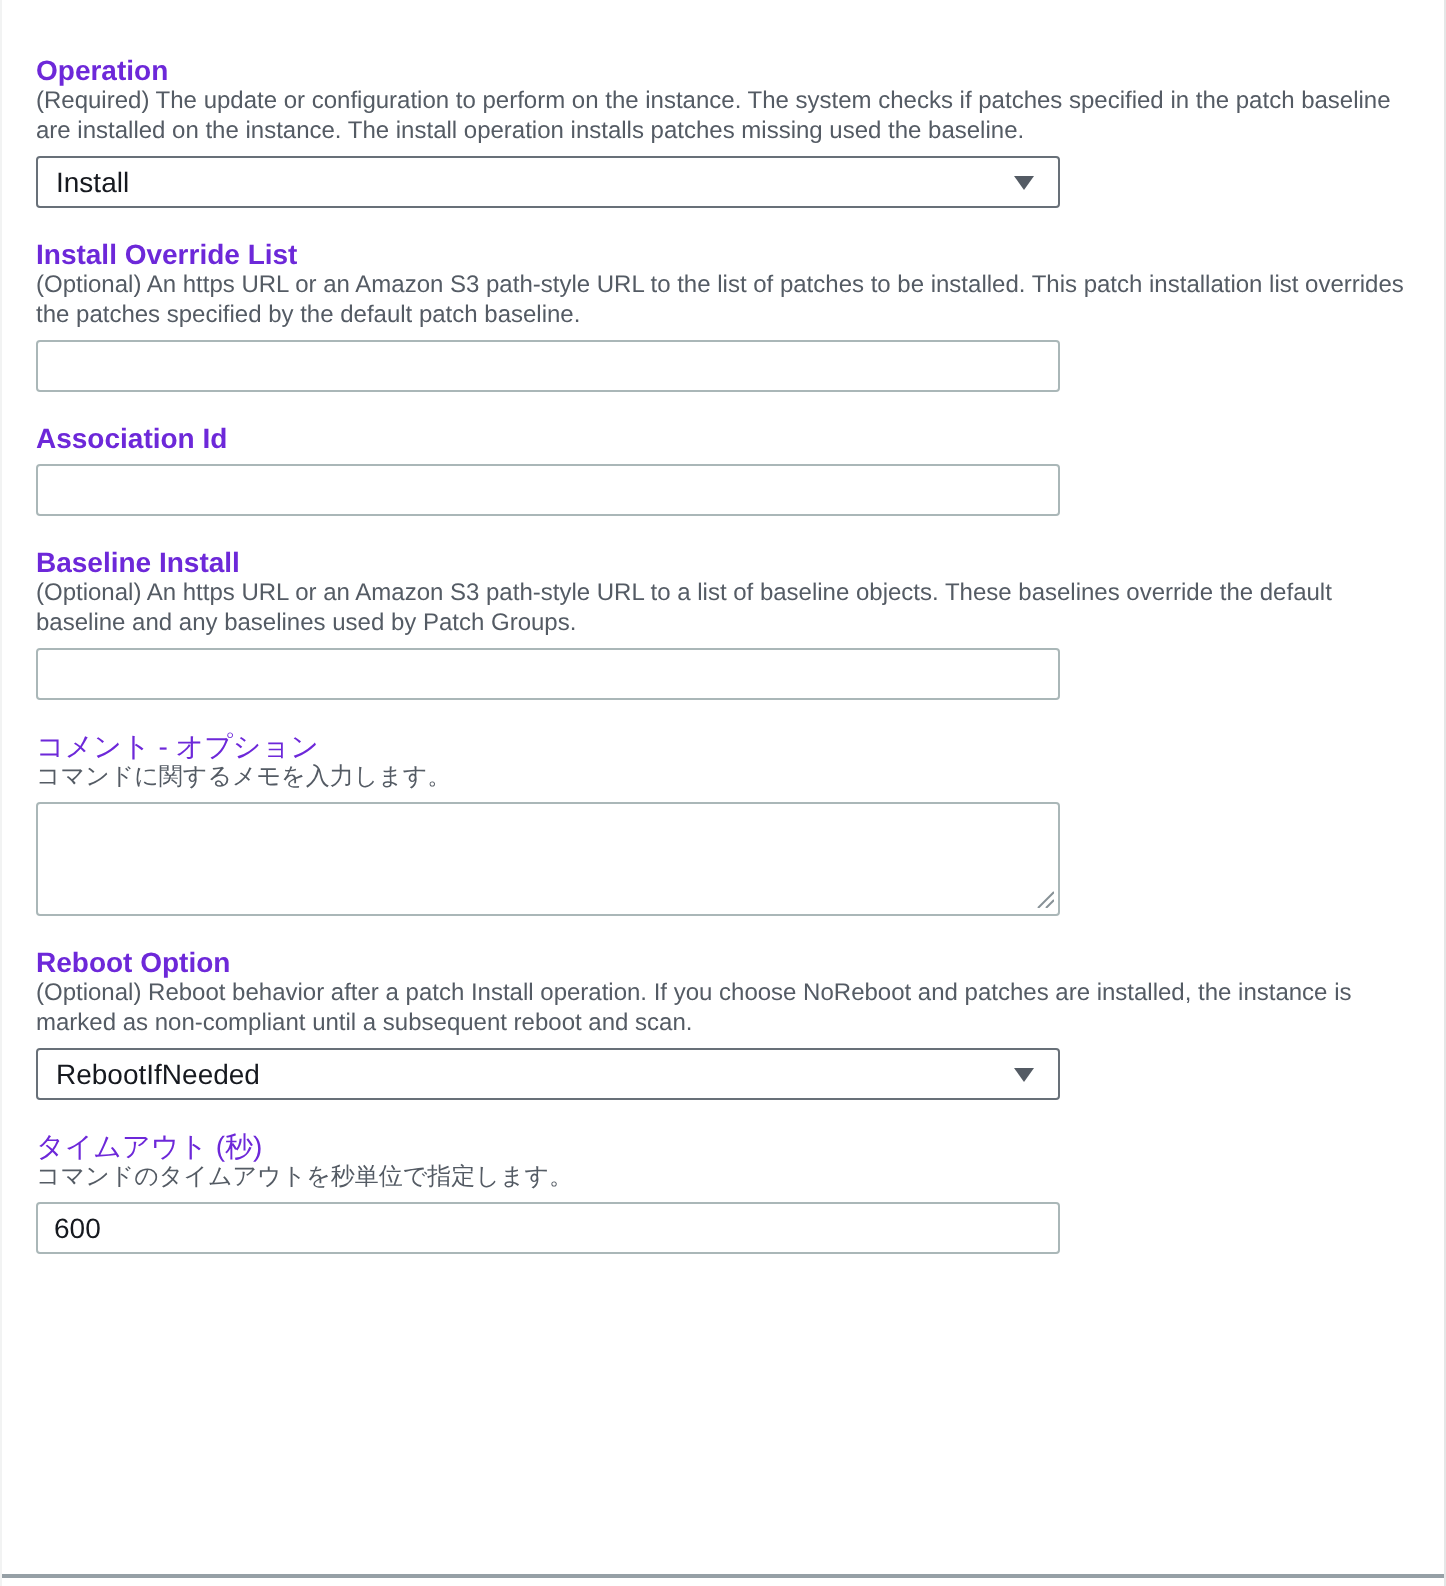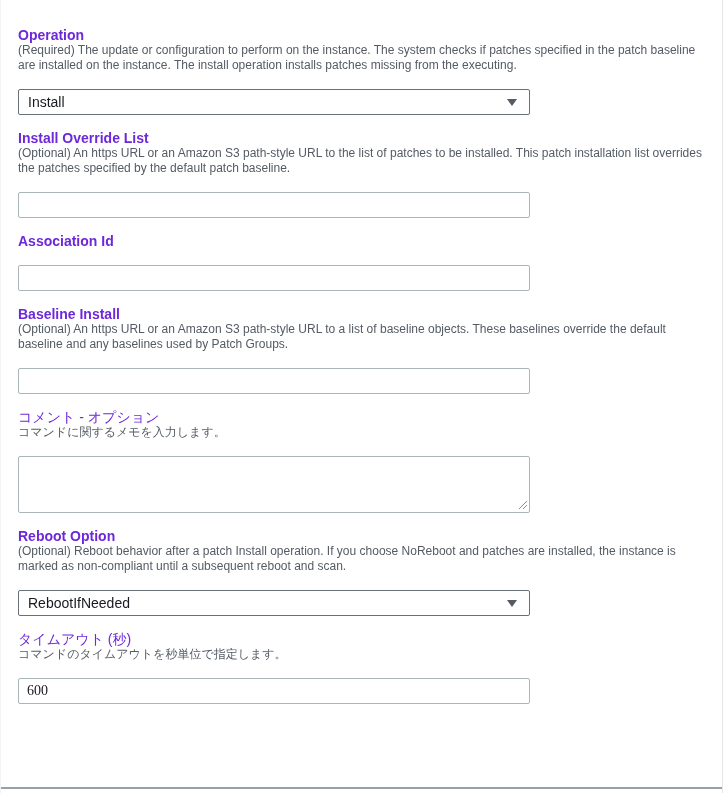--- a/index.html
+++ b/index.html
@@ -43,21 +43,21 @@
     color: #6d28d9;
     line-height: 16px;
   }
   .field-label[lang="ja"] { font-weight: 400; }
   .field-desc {
     font-size: 12px;
     color: #545b64;
     line-height: 15px;
     max-width: 689px;
   }
-  .control { margin-top: 16px; width: 471px; }
+  .control { margin-top: 5px; width: 471px; }
   .select-box {
     position: relative;
     box-sizing: border-box;
     width: 512px;
     height: 26px;
     border: 1px solid #687078;
     border-radius: 2px;
     background: #ffffff;
     display: flex;
     align-items: center;
@@ -75,21 +75,21 @@
     border-right: 5px solid transparent;
     border-top: 7px solid #545b64;
   }
   .text-input {
     box-sizing: border-box;
     width: 512px;
     height: 26px;
     border: 1px solid #aab7b8;
     border-radius: 2px;
     padding: 0 8px;
-    font-family: Liberation Serif, serif;
+    font-family: Liberation Sans, sans-serif;
     font-size: 14px;
     color: #16191f;
     background: #ffffff;
     outline: none;
   }
   .textarea-wrap { position: relative; width: 512px; }
   .comment-textarea {
     box-sizing: border-box;
     width: 512px;
     height: 57px;
@@ -122,21 +122,21 @@
 </style>
 </head>
 <body>
 
 <div class="page">
 
 
   <div class="content" id="fields-container">
   <div class="field">
     <div class="field-label">Operation</div>
-    <div class="field-desc">(Required) The update or configuration to perform on the instance. The system checks if patches specified in the patch baseline are installed on the instance. The install operation installs patches missing from the executing.</div>
+    <div class="field-desc">(Required) The update or configuration to perform on the instance. The system checks if patches specified in the patch baseline are installed on the instance. The install operation installs patches missing used the baseline.</div>
     <div class="control">
           <div class="select-box">
             <span class="select-value">Install</span>
             <span class="caret-down"></span>
           </div>
         </div>
   </div>
 
 
   <div class="field">

